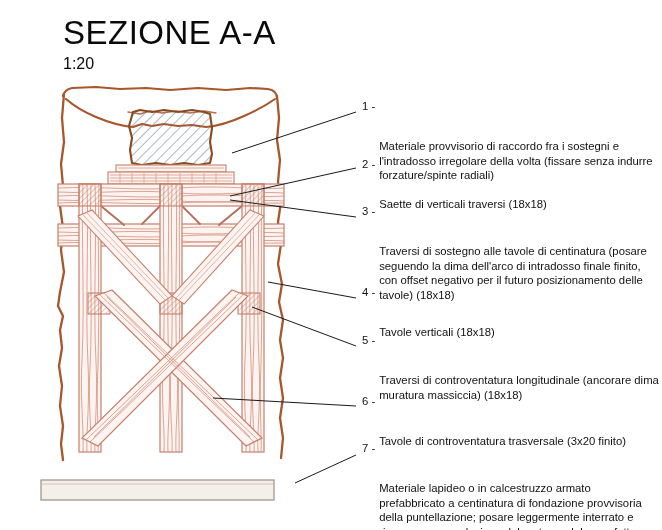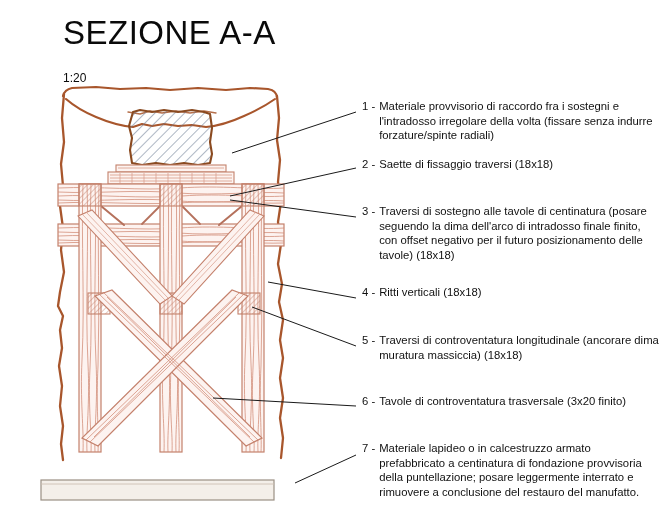--- a/index.html
+++ b/index.html
@@ -17,22 +17,22 @@
   .title-block{position:absolute;left:63px;top:14px;}
   .doc-title{
     font-size:33px;
     letter-spacing:0.5px;
     line-height:38px;
     font-weight:400;
     color:#0a0a0a;
     white-space:nowrap;
   }
   .doc-scale{
-    font-size:12px;
-    margin-top:19px;
+    font-size:16px;
+    margin-top:3px;
     color:#0a0a0a;
   }
 
   
   .drawing{position:absolute;left:0;top:0;width:400px;height:530px;}
   .drawing svg{display:block;}
 
   
   .legend{
     position:absolute;
@@ -48,20 +48,21 @@
     color:#111;
     margin-bottom:0;
   }
   .legend-num{
     flex:0 0 auto;
     white-space:nowrap;
     padding-right:4px;
   }
   .legend-text{
     flex:1 1 auto;
+    margin-top:40px;
   }
   .li1{position:absolute;left:5px;top:0px;width:297px;}
   .li2{position:absolute;left:5px;top:58px;width:297px;}
   .li3{position:absolute;left:5px;top:105px;width:297px;}
   .li4{position:absolute;left:5px;top:186px;width:297px;}
   .li5{position:absolute;left:5px;top:234px;width:297px;}
   .li6{position:absolute;left:5px;top:295px;width:297px;}
   .li7{position:absolute;left:5px;top:342px;width:297px;}
 </style>
 </head>
@@ -285,31 +286,31 @@
 
   <div class="legend">
 
     <div class="legend-item li1">
       <span class="legend-num">1 -</span>
       <span class="legend-text">Materiale provvisorio di raccordo fra i sostegni e l'intradosso irregolare della volta (fissare senza indurre forzature/spinte radiali)</span>
     </div>
 
     <div class="legend-item li2">
       <span class="legend-num">2 -</span>
-      <span class="legend-text">Saette di fissaggio traversi (18x18)</span>
+      <span class="legend-text">Saette di verticali traversi (18x18)</span>
     </div>
 
     <div class="legend-item li3">
       <span class="legend-num">3 -</span>
       <span class="legend-text">Traversi di sostegno alle tavole di centinatura (posare seguendo la dima dell'arco di intradosso finale finito, con offset negativo per il futuro posizionamento delle tavole) (18x18)</span>
     </div>
 
     <div class="legend-item li4">
       <span class="legend-num">4 -</span>
-      <span class="legend-text">Ritti verticali (18x18)</span>
+      <span class="legend-text">Tavole verticali (18x18)</span>
     </div>
 
     <div class="legend-item li5">
       <span class="legend-num">5 -</span>
       <span class="legend-text">Traversi di controventatura longitudinale (ancorare dima muratura massiccia) (18x18)</span>
     </div>
 
     <div class="legend-item li6">
       <span class="legend-num">6 -</span>
       <span class="legend-text">Tavole di controventatura trasversale (3x20 finito)</span>

